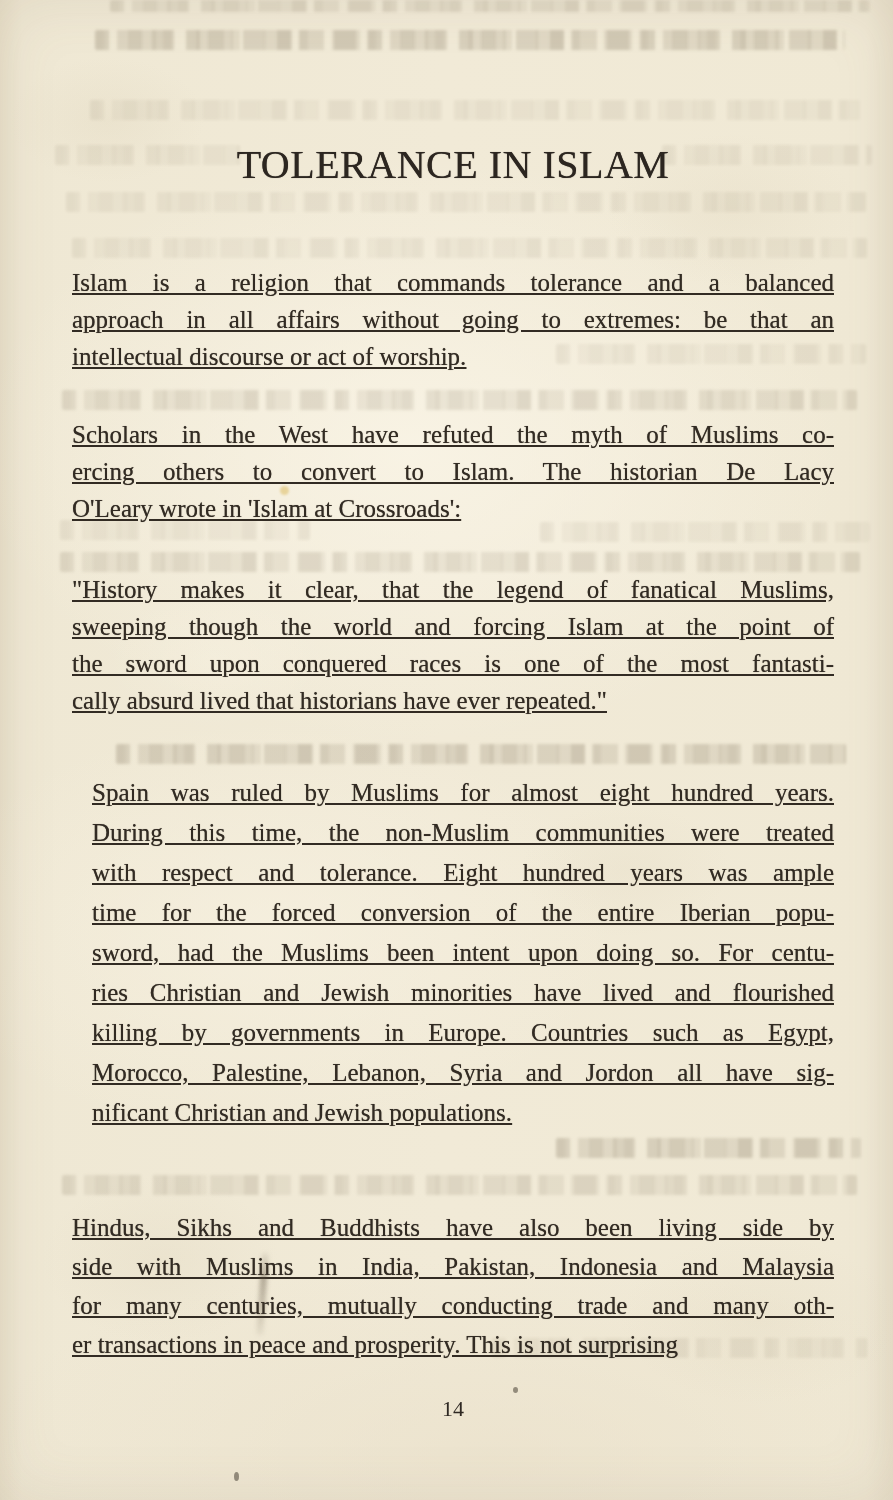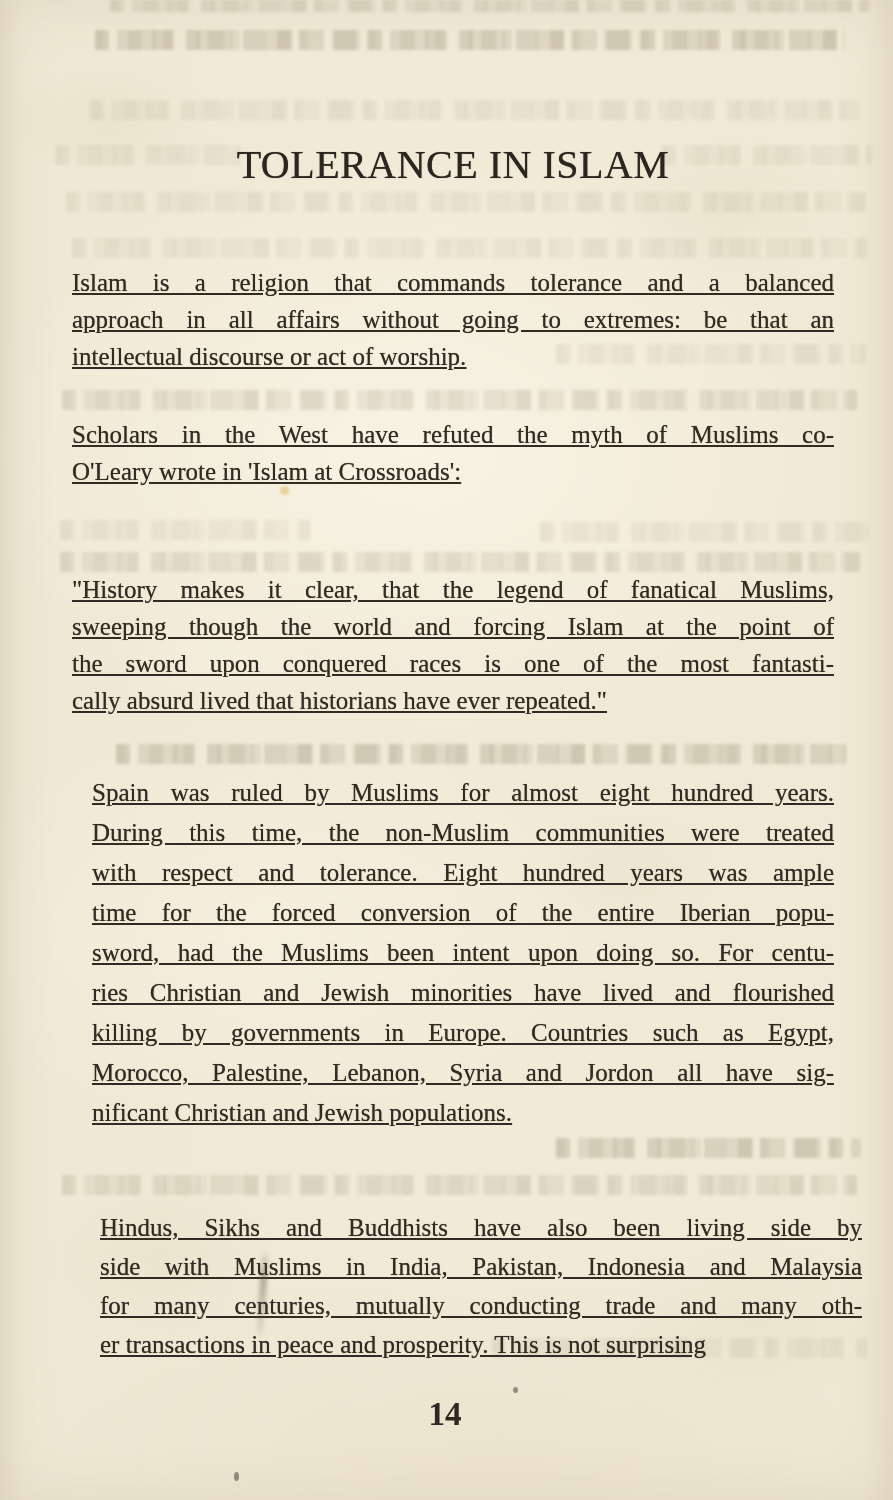--- a/index.html
+++ b/index.html
@@ -51,22 +51,22 @@
   }
   
   .line { white-space: normal; }
   .line.last { text-align-last: left; }
 
   .p1 .line, .p2 .line, .p3 .line { height: 37px; line-height: 37px; }
   .p4 .line { height: 40px; line-height: 40px; margin-left: 20px; }
   .p5 .line { height: 39px; line-height: 39px; }
 
   .page-number {
-    position: absolute; top: 1396px; left: 64px; width: 762px;
-    text-align: center; font-size: 33px; font-weight: 700;
+    position: absolute; top: 1396px; left: 72px; width: 762px;
+    text-align: center; font-size: 22px; font-weight: 400;
     color: #2e2822;
   }
 
   
   .ghost {
     position: absolute; height: 20px; border-radius: 2px;
     filter: blur(1.7px);
     pointer-events: none;
     background:
       repeating-linear-gradient(90deg,
@@ -121,20 +121,21 @@
   <div class="title">TOLERANCE IN ISLAM</div>
 
   <div class="para p1" style="top:264px;">
     <div class="line">Islam is a religion that commands tolerance and a balanced</div>
     <div class="line">approach in all affairs without going to extremes: be that an</div>
     <div class="line last">intellectual discourse or act of worship.</div>
   </div>
 
   <div class="para p2" style="top:416px;">
     <div class="line">Scholars in the West have refuted the myth of Muslims co-</div>
+    <div class="line">ercing others to convert to Islam.  The historian De Lacy</div>
     <div class="line last">O'Leary wrote in 'Islam at Crossroads':</div>
   </div>
 
   <div class="para p3" style="top:571px;">
     <div class="line">"History makes it clear, that the legend of fanatical Muslims,</div>
     <div class="line">sweeping though the world and forcing Islam at the point of</div>
     <div class="line">the sword upon conquered races is one of the most fantasti-</div>
     <div class="line last">cally absurd lived that historians have ever repeated."</div>
   </div>
 
@@ -143,21 +144,21 @@
     <div class="line">During this time, the non-Muslim communities were treated</div>
     <div class="line">with respect and tolerance.  Eight hundred years was ample</div>
     <div class="line">time for the forced conversion of the entire Iberian popu-</div>
     <div class="line">sword, had the Muslims been intent upon doing so.  For centu-</div>
     <div class="line">ries Christian and Jewish minorities have lived and flourished</div>
     <div class="line">killing by governments in Europe.  Countries such as Egypt,</div>
     <div class="line">Morocco, Palestine, Lebanon, Syria and Jordon all have sig-</div>
     <div class="line last">nificant Christian and Jewish populations.</div>
   </div>
 
-  <div class="para p5" style="top:1208px;margin-left:28px;">
+  <div class="para p5" style="top:1208px;">
     <div class="line">Hindus, Sikhs and Buddhists have also been living side by</div>
     <div class="line">side with Muslims in India, Pakistan, Indonesia and Malaysia</div>
     <div class="line">for many centuries, mutually conducting trade and many oth-</div>
     <div class="line last">er transactions in peace and prosperity.  This is not surprising</div>
   </div>
 
   <div class="smudge"></div>
   <div class="stain"></div>
   <div class="speck s1"></div>
   <div class="speck s2"></div>

